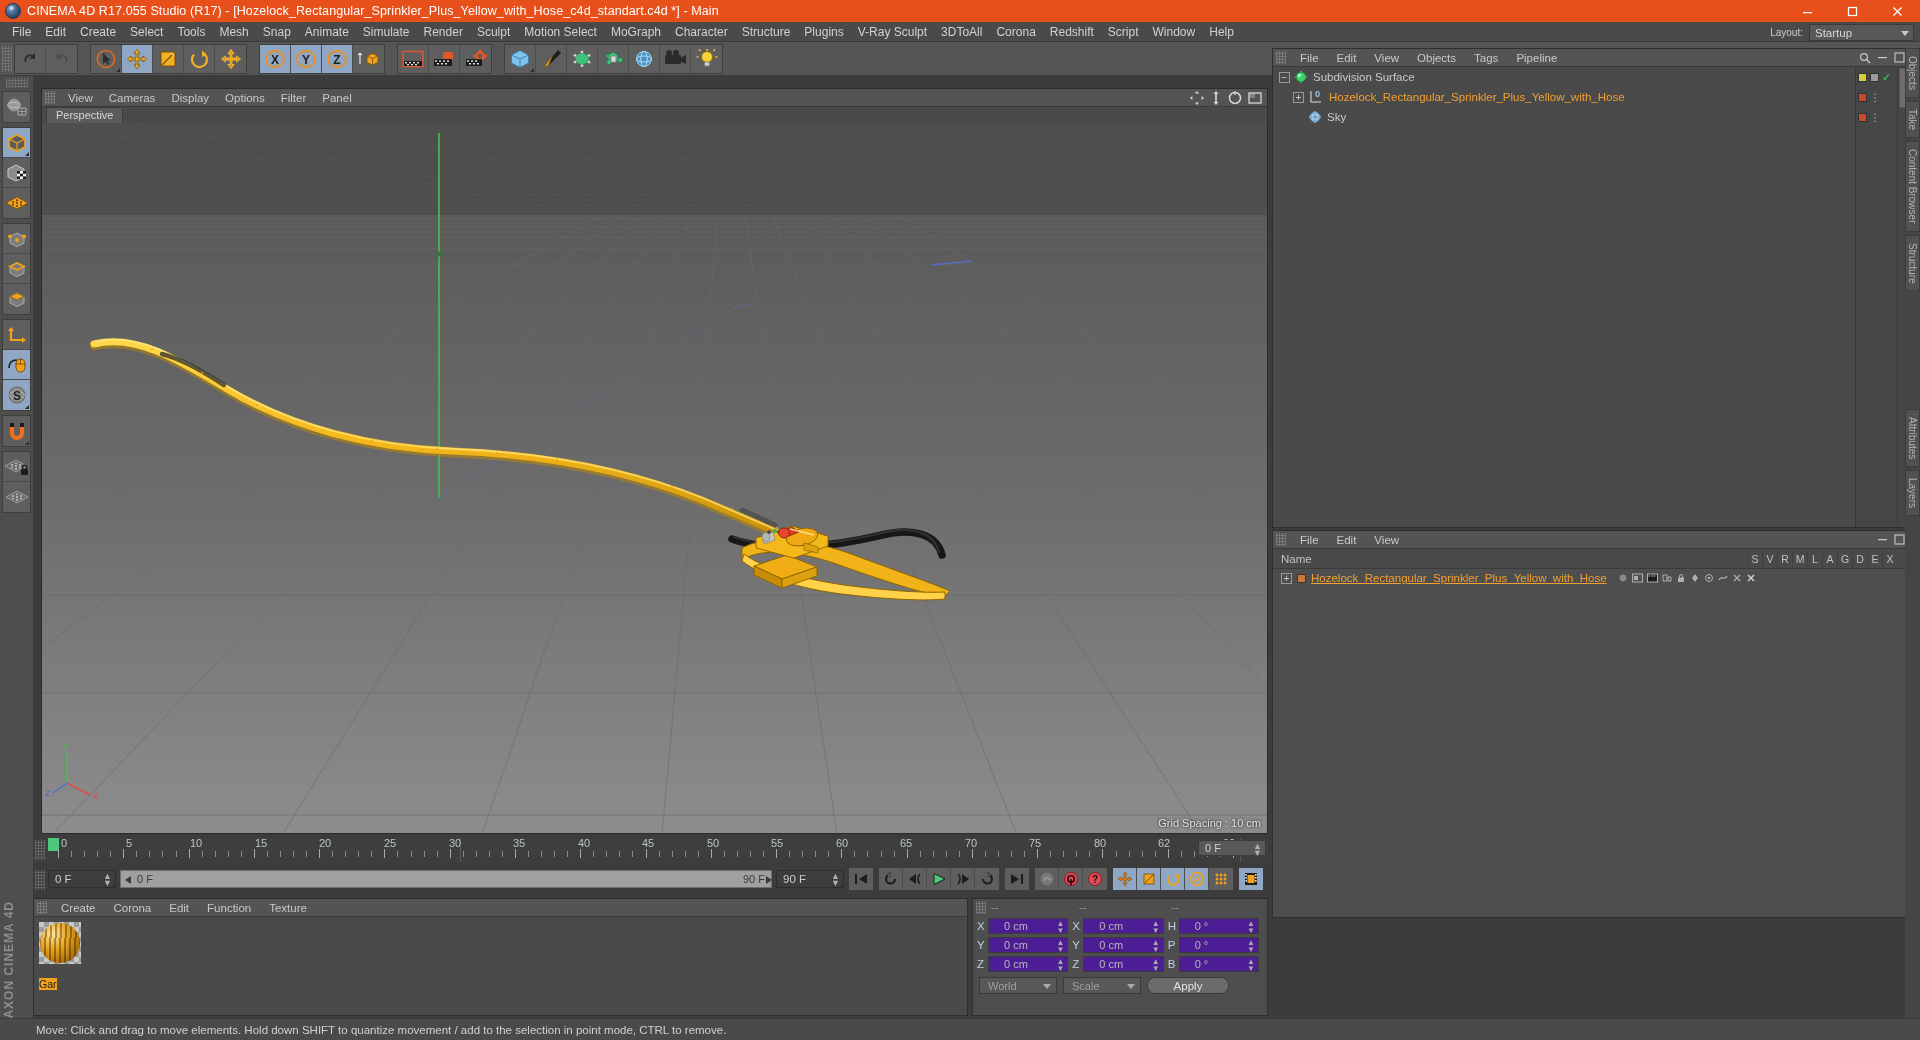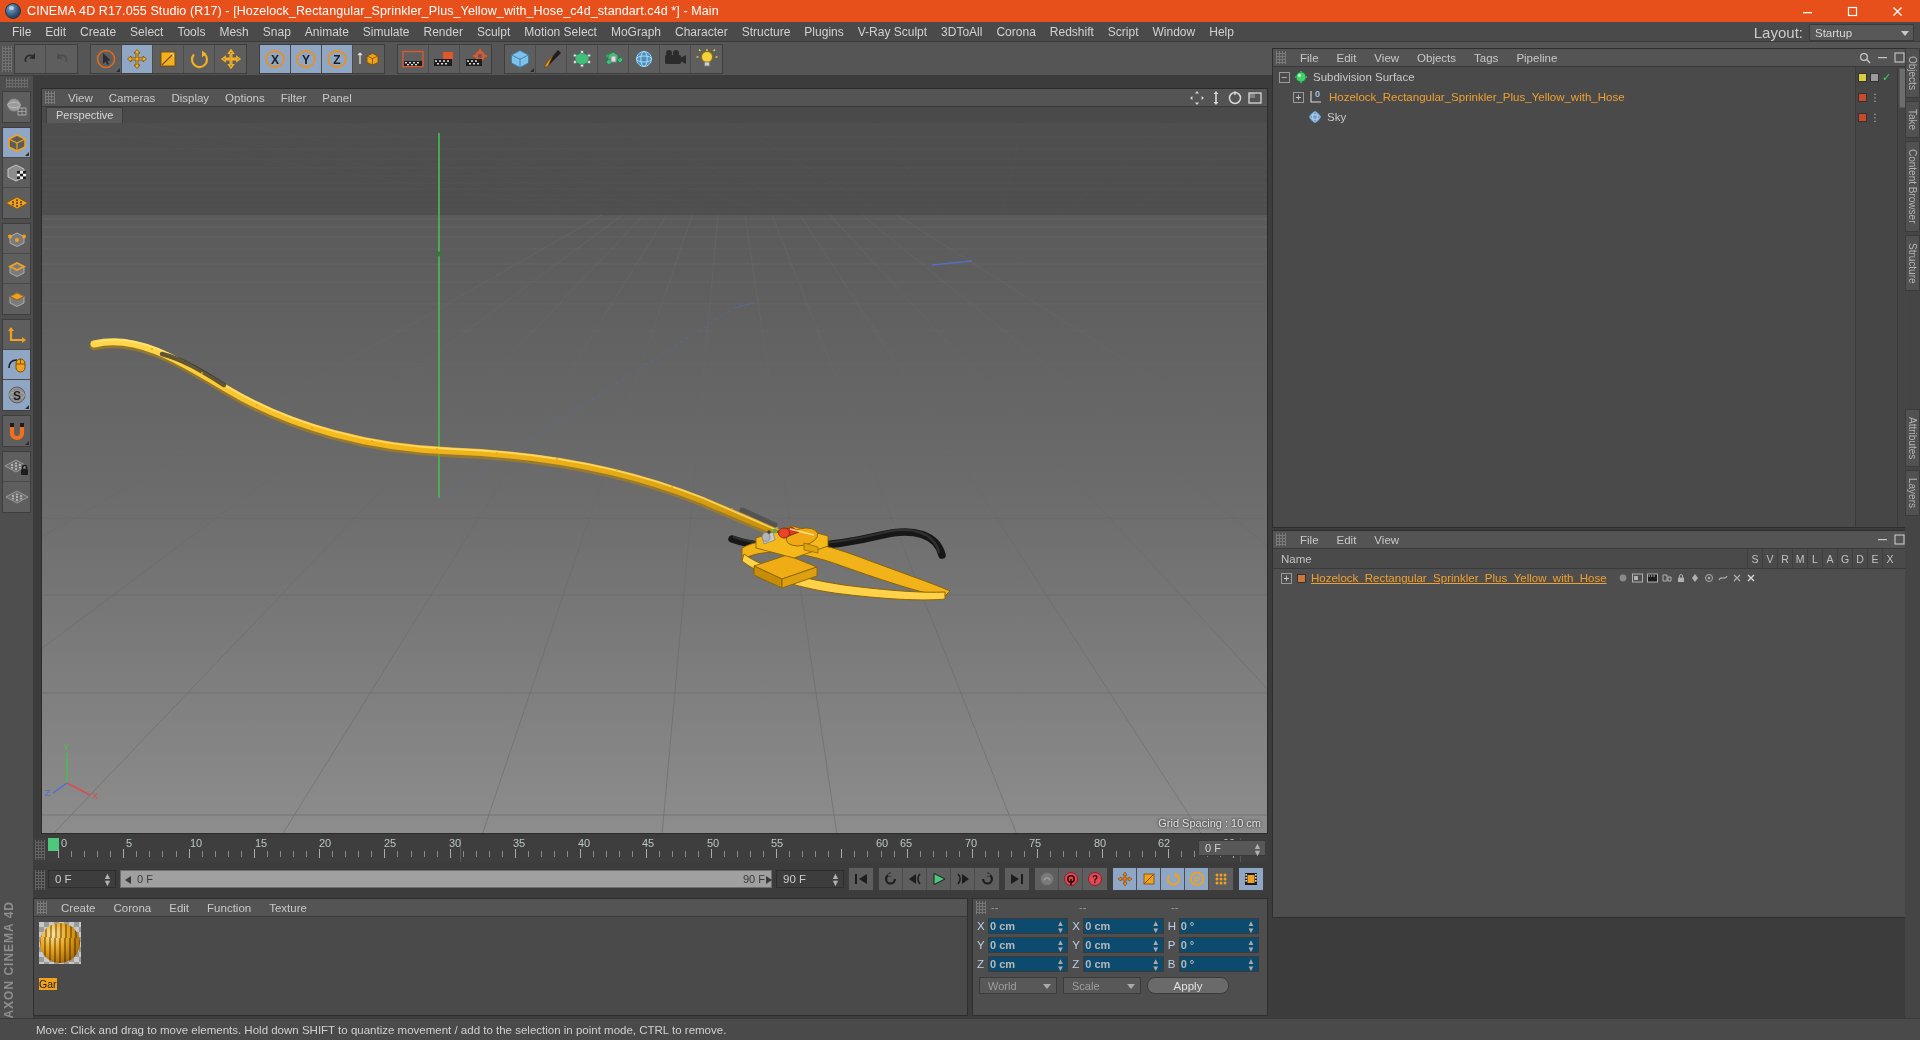--- a/index.html
+++ b/index.html
@@ -47,21 +47,21 @@
     display: flex; align-items: center; padding-left: 5px;
     border-bottom: 1px solid #3a3a3a;
   }
   .menu-item {
     color: #d2d2d2; font-size: 12px; padding: 0 7px; line-height: 20px; white-space: nowrap;
   }
 
   .layout-box {
     position: absolute; right: 6px; top: 24px; display: flex; align-items: center; gap: 6px;
   }
-  .layout-label { color: #cccccc; font-size: 15px; }
+  .layout-label { color: #cccccc; font-size: 10px; }
   .layout-select {
     width: 105px; height: 17px; background: #585858; border: 1px solid #3a3a3a;
     color: #d8d8d8; font-size: 11.5px; display: flex; align-items: center;
     padding-left: 5px; position: relative;
   }
   .layout-select .arrow {
     position: absolute; right: 4px; top: 6px;
     border-left: 4px solid transparent; border-right: 4px solid transparent;
     border-top: 5px solid #c8c8c8;
   }
@@ -309,23 +309,23 @@
     background: #4e4e4e; border: 1px solid #2e2e2e;
   }
   .cm-head {
     height: 16px; display: flex; align-items: center; background: #4e4e4e;
   }
   .cm-head .dash { color: #9a9a9a; font-size: 11px; }
   .cm-grid { padding: 2px 4px 0 4px; }
   .cm-row { display: flex; align-items: center; height: 18px; margin-bottom: 1px; }
   .cm-axis { color: #bcd0e8; font-size: 11.5px; width: 11px; text-align: left; }
   .cm-inp {
-    height: 16px; background: #0c4a6e; border: 1px solid #3a3a3a;
-    color: #b8b8b8; font-size: 11px; padding-left: 1px; line-height: 15px;
-    position: relative; margin-right: 4px; flex: 1 1 0; font-weight: bold;
+    height: 16px; background: #4c1d95; border: 1px solid #3a3a3a;
+    color: #b8b8b8; font-size: 11px; padding-left: 15px; line-height: 15px;
+    position: relative; margin-right: 4px; flex: 1 1 0;
   }
   .cm-inp .sp { position: absolute; right: 3px; top: 1px; color: #aaa; font-size: 8px; line-height: 7px; }
   .cm-foot { display: flex; align-items: center; gap: 6px; padding: 3px 6px 0; }
   .cm-sel {
     width: 78px; height: 17px; background: #585858; border: 1px solid #3a3a3a;
     color: #9e9e9e; font-size: 11px; padding-left: 8px; line-height: 16px; position: relative;
   }
   .cm-sel .arrow {
     position: absolute; right: 5px; top: 6px;
     border-left: 4px solid transparent; border-right: 4px solid transparent; border-top: 5px solid #aaa;
@@ -1125,21 +1125,21 @@
       <div class="tl-num" style="left:142px">10</div>
       <div class="tl-num" style="left:207px">15</div>
       <div class="tl-num" style="left:271px">20</div>
       <div class="tl-num" style="left:336px">25</div>
       <div class="tl-num" style="left:401px">30</div>
       <div class="tl-num" style="left:465px">35</div>
       <div class="tl-num" style="left:530px">40</div>
       <div class="tl-num" style="left:594px">45</div>
       <div class="tl-num" style="left:659px">50</div>
       <div class="tl-num" style="left:723px">55</div>
-      <div class="tl-num" style="left:828px">60</div>
+      <div class="tl-num" style="left:788px">60</div>
       <div class="tl-num" style="left:852px">65</div>
       <div class="tl-num" style="left:917px">70</div>
       <div class="tl-num" style="left:981px">75</div>
       <div class="tl-num" style="left:1046px">80</div>
       <div class="tl-num" style="left:1110px">62</div>
       <div class="tl-num" style="left:1175px">90</div>
 
       <div id="tl-marks">
           <div class="tl-mark major" style="left: 10px;"></div>
           <div class="tl-mark" style="left: 23.0556px;"></div>

